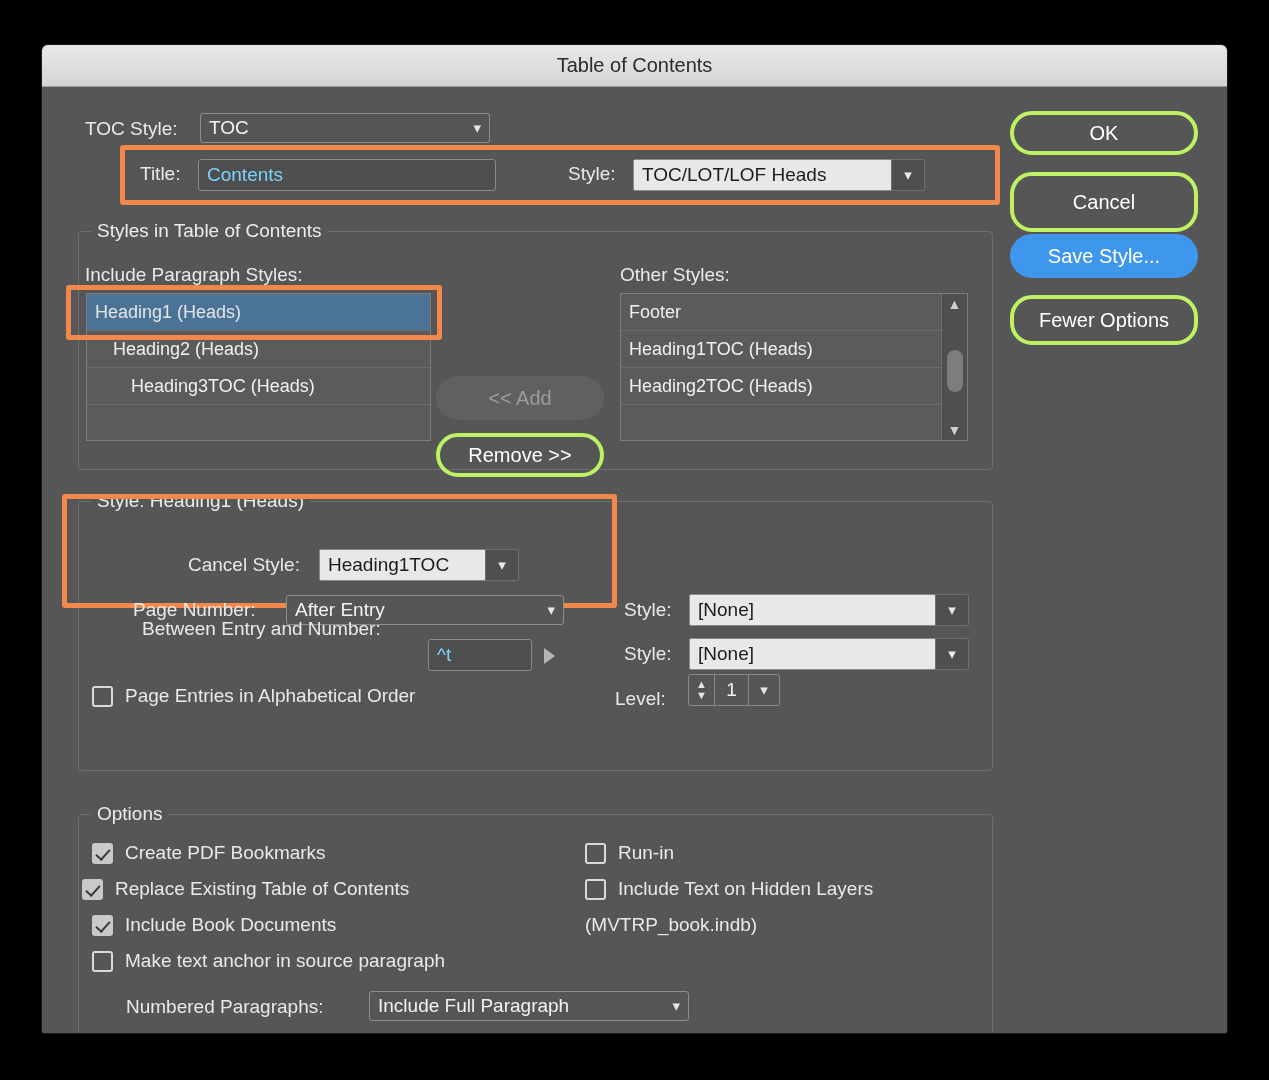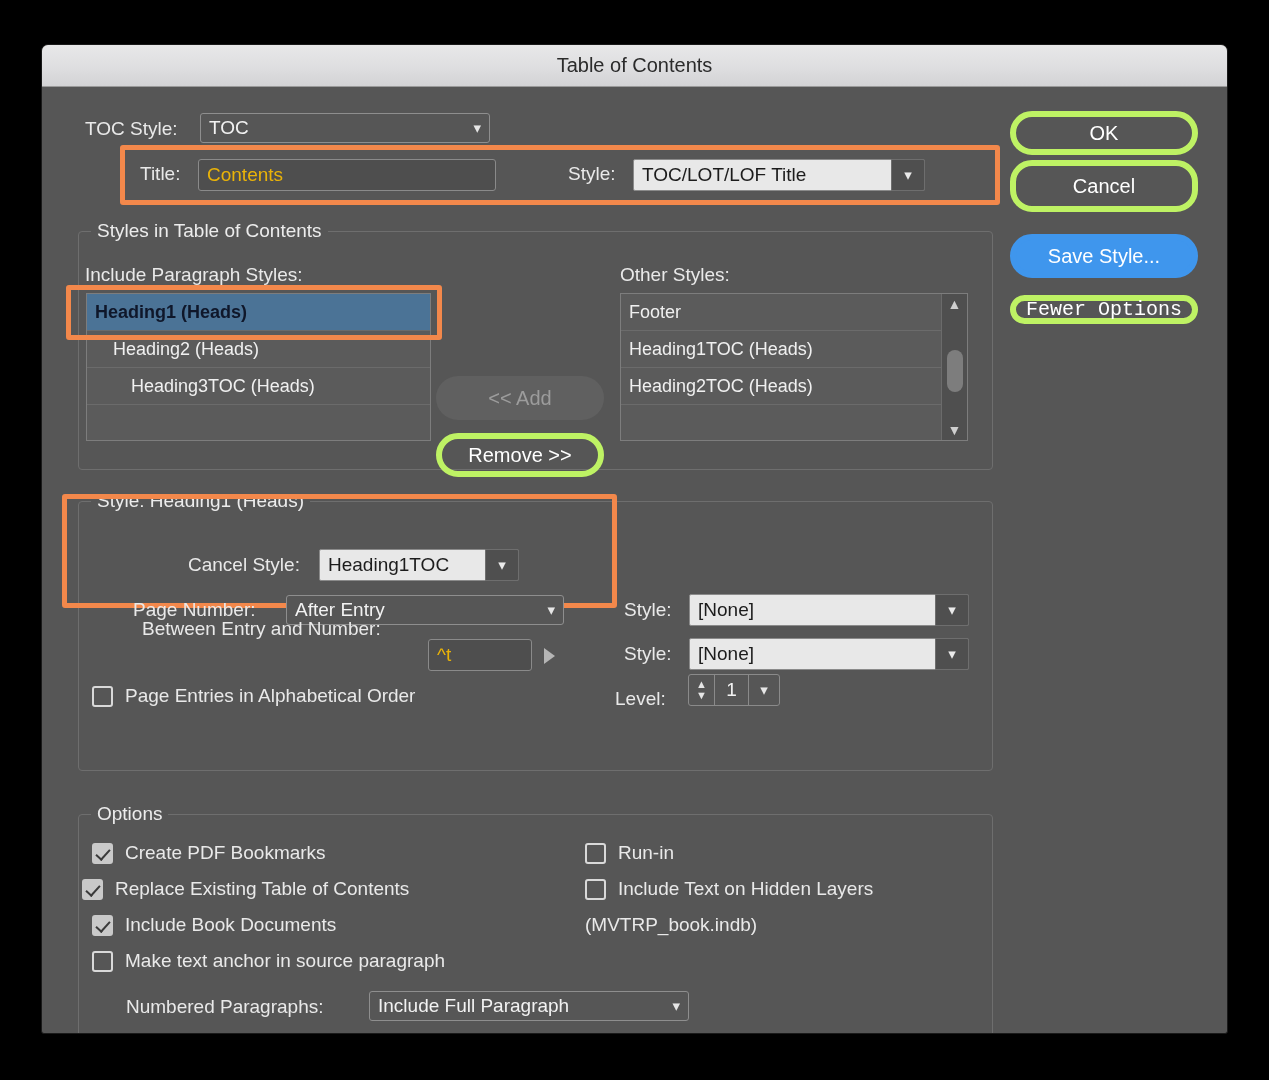--- a/index.html
+++ b/index.html
@@ -61,21 +61,21 @@
     position: absolute; right: -1px; top: -1px; bottom: -1px;
     width: 34px; background: #4f4f4f;
     border: 1px solid #6e6e6e; border-radius: 0 2px 2px 0;
     display: flex; align-items: center; justify-content: center;
     color: #eaeaea; font-size: 15px;
   }
   .txt-dark {
     background: #4e4e4e;
     border: 1px solid #8a8a8a;
     border-radius: 3px;
-    color: #eab308;
+    color: #7dd3fc;
     font-size: 19px;
     height: 32px;
     display: flex; align-items: center;
     padding: 0 8px;
   }
 
   .groupbox {
     position: absolute;
     border: 1px solid #6e6e6e;
     border-radius: 4px;
@@ -91,36 +91,36 @@
     border: 1px solid #7d7d7d;
     overflow: hidden;
     position: relative;
   }
   .listrow {
     height: 37px;
     display: flex; align-items: center;
     color: #f0f0f0; font-size: 18px;
     border-bottom: 1px solid #6b6b6b;
   }
-  .listrow.sel { background: #4b7396; color: #0f172a; font-weight: bold; }
+  .listrow.sel { background: #4b7396; color: #e5e5e5; font-weight: normal; }
 
   .scrollbar {
     position: absolute; right: 0; top: 0; bottom: 0; width: 26px;
     background: #4f4f4f; border-left: 1px solid #6b6b6b;
     display: flex; flex-direction: column; align-items: center;
   }
   .scrollbar .arw { color: #cfcfcf; font-size: 14px; line-height: 20px; }
   .scrollbar .track { flex: 1; width: 100%; position: relative; }
   .scrollbar .thumb {
     position: absolute; left: 5px; width: 16px; top: 36px; height: 42px;
     background: #7d7d7d; border-radius: 8px;
   }
 
   .btn-pill {
-    border: 6px solid #bef264;
+    border: 4px solid #bef264;
     border-radius: 22px;
     color: #ffffff;
     font-size: 20px;
     display: flex; align-items: center; justify-content: center;
     background: transparent;
   }
   .btn-pill.primary { background: #3f96ed; border-color: #3f96ed; }
   .btn-pill.disabled { border-color: transparent; background: #606060; color: #9c9c9c; }
 
   .cbrow { display: flex; align-items: center; gap: 12px; }
@@ -190,21 +190,21 @@
       <span>TOC</span>
       <span class="chev">▾</span>
     </div>
 
     <div style="position:absolute;left:98px;top:76px;" class="lbl">Title:</div>
     <div class="txt-dark" style="position:absolute;left:156px;top:72px;width:298px;">
       <span>Contents</span>
     </div>
     <div style="position:absolute;left:526px;top:76px;" class="lbl">Style:</div>
     <div class="sel-light" style="position:absolute;left:591px;top:72px;width:292px;">
-      <span>TOC/LOT/LOF Title</span>
+      <span>TOC/LOT/LOF Heads</span>
       <span class="arrowbox">▾</span>
     </div>
     <div class="hl" style="left:78px;top:58px;width:880px;height:60px;"></div>
 
     <div class="groupbox" style="left:36px;top:144px;width:915px;height:239px;">
       <span class="group-legend">Styles in Table of Contents</span>
     </div>
 
     <div style="position:absolute;left:43px;top:177px;" class="lbl">Include Paragraph Styles:</div>
     <div style="position:absolute;left:578px;top:177px;" class="lbl">Other Styles:</div>
@@ -332,24 +332,24 @@
 
     <div class="lbl" style="position:absolute;left:84px;top:909px;">Numbered Paragraphs:</div>
     <div class="sel-dark" style="position:absolute;left:327px;top:904px;width:320px;">
       <span>Include Full Paragraph</span>
       <span class="chev">▾</span>
     </div>
 
     <div class="btn-pill" style="position:absolute;left:968px;top:24px;width:188px;height:44px;">
       <span>OK</span>
     </div>
-    <div class="btn-pill" style="position:absolute;left:968px;top:73px;width:188px;height:52px;">
+    <div class="btn-pill" style="position:absolute;left:968px;top:85px;width:188px;height:60px;">
       <span>Cancel</span>
     </div>
     <div class="btn-pill primary" style="position:absolute;left:968px;top:147px;width:188px;height:44px;">
       <span>Save Style...</span>
     </div>
-    <div class="btn-pill" style="position:absolute;left:968px;top:208px;width:188px;height:29px;font-family:Liberation Mono, monospace;">
+    <div class="btn-pill" style="position:absolute;left:968px;top:208px;width:188px;height:50px;">
       <span>Fewer Options</span>
     </div>
 
   </div>
 </div>
 
 </body></html>

